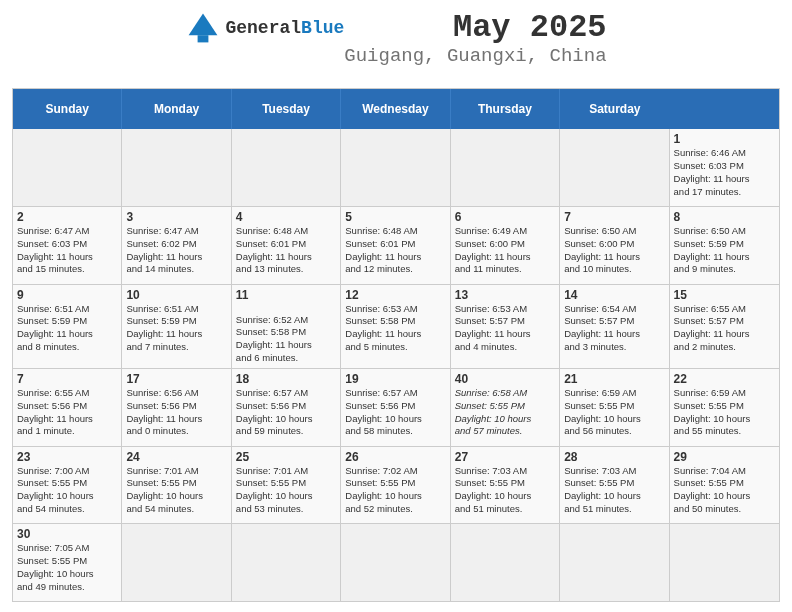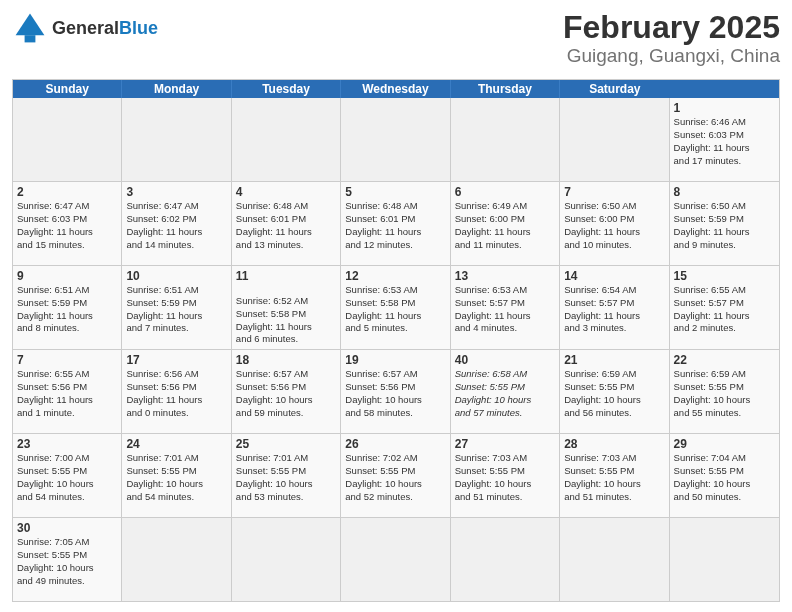--- a/index.html
+++ b/index.html
@@ -13,23 +13,24 @@
     }
     .page {
       width: 792px;
       height: 612px;
       padding: 10px 12px;
       display: flex;
       flex-direction: column;
     }
     .header {
       display: flex;
-      justify-content: space-between;
+      justify-content: center;
       align-items: flex-start;
-      margin-bottom: 12px;
+      margin-bottom: 21px;
+      font-family: Liberation Mono, monospace;
     }
     .logo {
       display: flex;
       align-items: center;
       gap: 4px;
     }
     .logo-icon {
       width: 36px;
       height: 36px;
     }
@@ -53,21 +54,21 @@
       border: 1px solid #ccc;
     }
     .day-headers {
       display: grid;
       grid-template-columns: repeat(7, 1fr);
       background: #2a6db5;
     }
     .day-header {
       color: #fff;
       text-align: center;
-      padding: 2px 2px;
+      padding: 13px 2px;
       font-size: 12px;
       font-weight: bold;
       border-right: 1px solid #3a7dc5;
     }
     .day-header:last-child { border-right: none; }
     .calendar-body {
       flex: 1;
       display: flex;
       flex-direction: column;
     }
@@ -108,21 +109,21 @@
     <div class="logo">
       <svg class="logo-icon" viewBox="0 0 40 40">
         <polygon points="20,4 36,28 4,28" fill="#1a7abf"></polygon>
         <rect x="14" y="28" width="12" height="8" fill="#1a7abf"></rect>
       </svg>
       <div>
         <span style="font-size:18px;font-weight:bold;color:#333;">General</span><span style="font-size:18px;font-weight:bold;color:#1a7abf;">Blue</span>
       </div>
     </div>
     <div class="title-block">
-      <div class="month-title">February 2025</div>
+      <div class="month-title">May 2025</div>
       <div class="location">Guigang, Guangxi, China</div>
     </div>
   </div>
 
   <div class="calendar">
     <div class="day-headers">
     <div class="day-header">Sunday</div>
         <div class="day-header">Monday</div>
         <div class="day-header">Tuesday</div>
         <div class="day-header">Wednesday</div>

